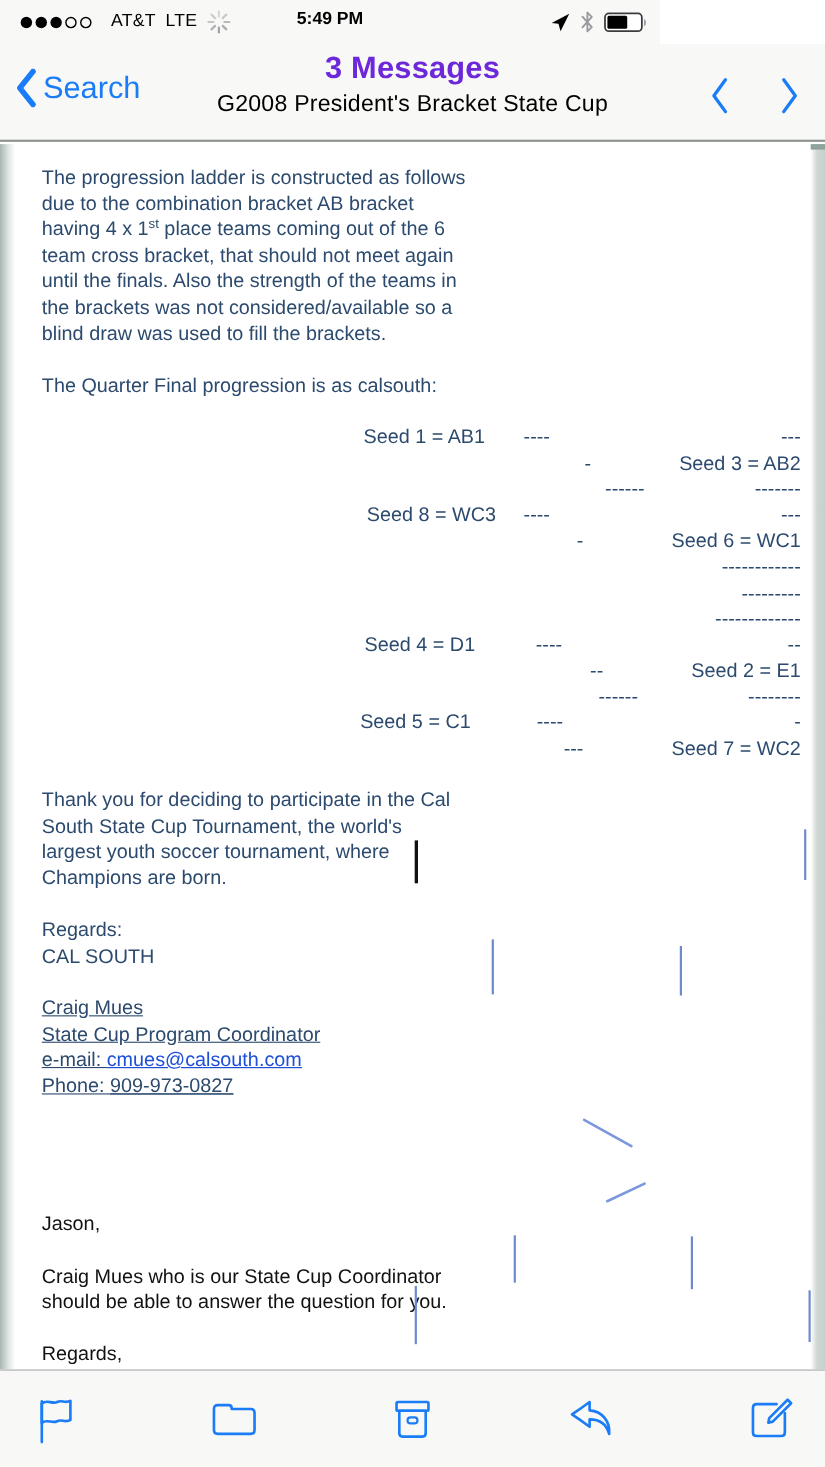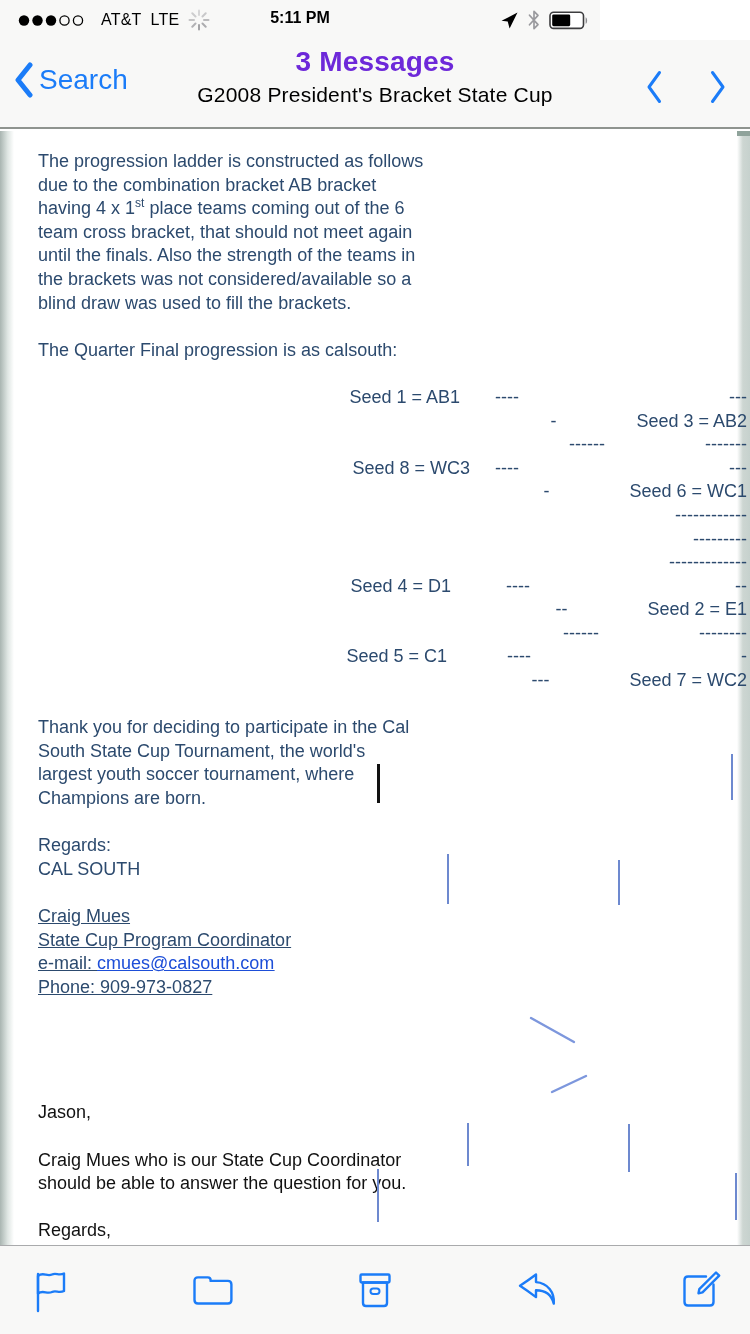--- a/index.html
+++ b/index.html
@@ -43,21 +43,21 @@
   .edge-left {
     position:absolute; left:0; top:0; bottom:0; width:14px;
     background:linear-gradient(to right, #a9b5b1, #dfe6e3 55%, #ffffff);
   }
   .edge-right {
     position:absolute; right:0; top:0; bottom:0; width:13px;
     background:linear-gradient(to left, #c6d1cd 0%, #cdd6d2 55%, #ffffff 100%);
   }
   .edge-right-cap { position:absolute; right:0; top:0; width:13px; height:5px; background:#8fa39b; }
   .email-text {
-    position:absolute; left:38px; top:19px; right:3px;
+    position:absolute; left:38px; top:19px; right:22px;
     font-size:18px; line-height:23.6px; color:#2c4a6e;
   }
   .pre-line { white-space:pre-line; }
   .bracket { white-space:pre; font-size:18px; line-height:23.6px;text-align:right; }
   .mb1 { margin-bottom:23.6px; }
   sup.st { font-size:12px; vertical-align:super; line-height:0; }
   .sig-gap { margin-bottom:102px;text-decoration:underline; }
   .black-text { color:#111111; }
   a.email-link { color:#1d4ed8; text-decoration:underline; cursor:pointer; }
   a.phone-link { color:#2c4a6e; text-decoration:underline; cursor:pointer;margin-top:32px; }
@@ -96,21 +96,21 @@
         <line x1="17.7" y1="4.3" x2="14.5" y2="7.5" opacity=".5"></line>
         <line x1="20.5" y1="11" x2="16" y2="11" opacity=".65"></line>
         <line x1="17.7" y1="17.7" x2="14.5" y2="14.5" opacity=".8"></line>
         <line x1="11" y1="20.5" x2="11" y2="16" opacity=".9"></line>
         <line x1="4.3" y1="17.7" x2="7.5" y2="14.5" opacity=".75"></line>
         <line x1="1.5" y1="11" x2="6" y2="11" opacity=".55"></line>
         <line x1="4.3" y1="4.3" x2="7.5" y2="7.5" opacity=".45"></line>
       </svg>
     </span>
   </div>
-  <div class="sb-time">5:11 PM</div>
+  <div class="sb-time">5:49 PM</div>
   <div class="sb-right">
     <span>
       <svg width="19" height="19" viewBox="0 0 19 19">
         <path d="M1.5 9.8 L17.5 1.5 L9.6 17.5 L7.7 10.6 Z" fill="#000"></path>
       </svg>
     </span>
     <span>
       <svg width="14" height="20" viewBox="0 0 14 20" fill="none" stroke="#9a9a9e" stroke-width="1.7" stroke-linejoin="round" stroke-linecap="round">
         <path d="M2.5 5.2 L11 14.6 L7 18.6 L7 1.4 L11 5.4 L2.5 14.8"></path>
       </svg>

